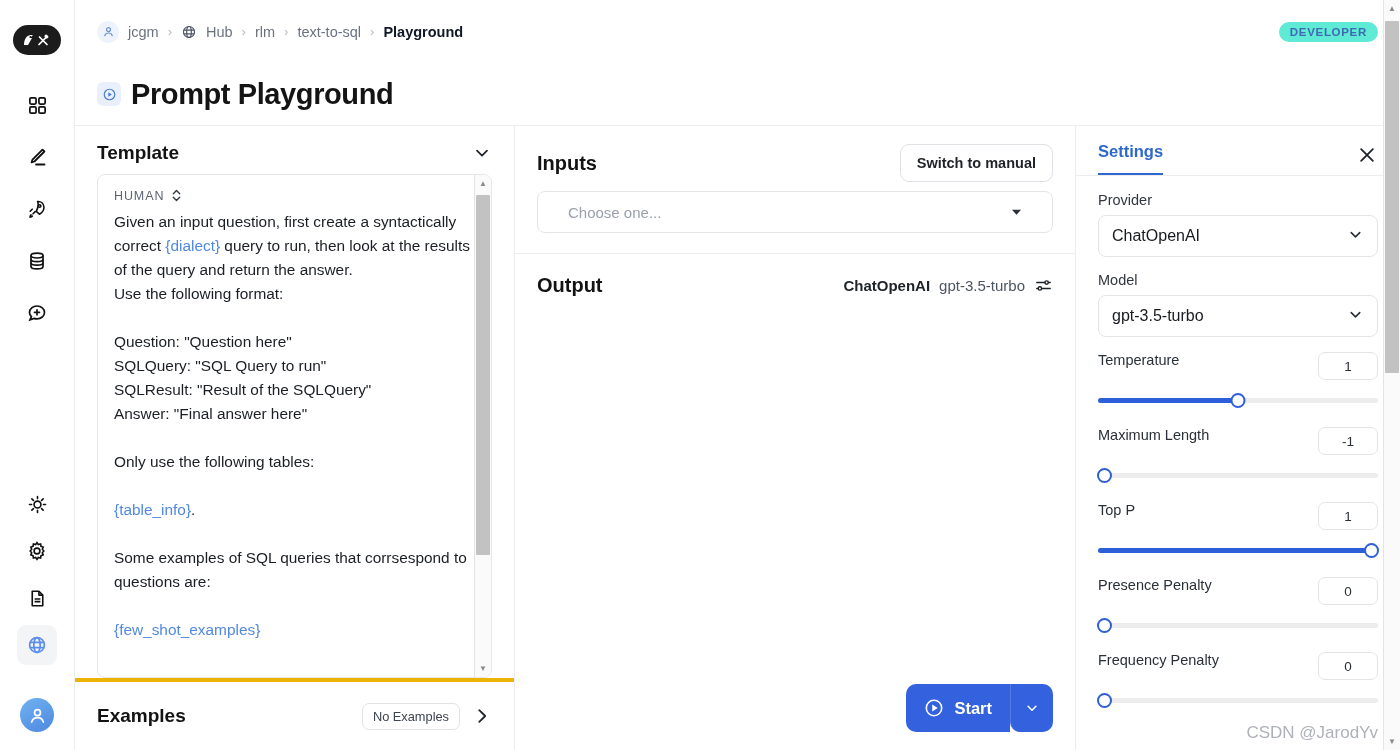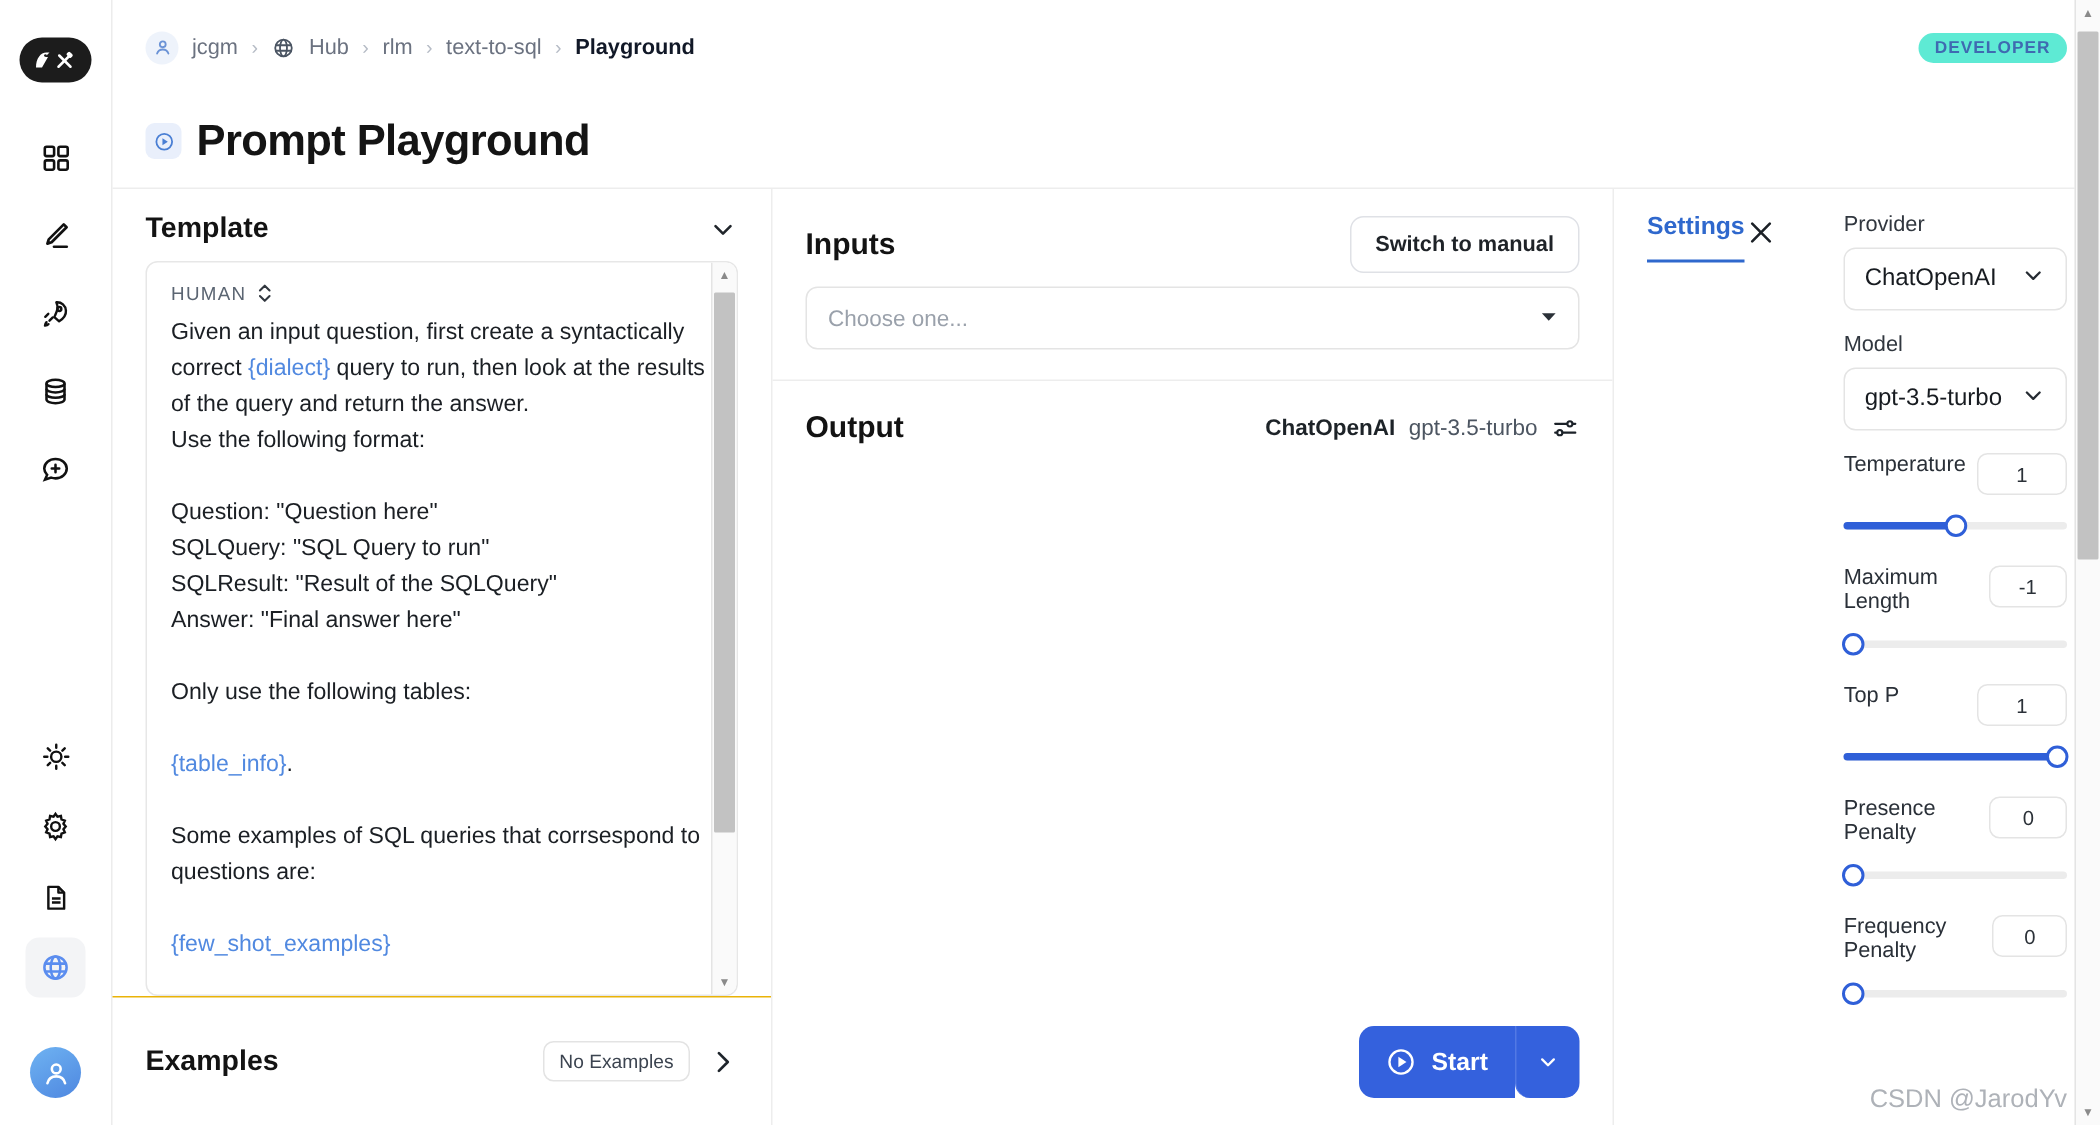--- a/index.html
+++ b/index.html
@@ -115,42 +115,42 @@
   .tmpl-sb {
     position: absolute; right: 0px; top: 0; width: 17px; height: 100%;
     background: #fafafa; border-left: 1px solid #e4e4e4;
     display: flex; flex-direction: column; align-items: center;
   }
   .sb-arrow { height: 17px; width: 17px; display:flex; align-items:center; justify-content:center; color:#8a8a8a; font-size: 8px; }
   .sb-track { flex: 1; width: 17px; position: relative; }
   .sb-thumb { position: absolute; left: 1px; width: 14px; background: #c2c2c2; border-radius: 1px; }
 
   .examples-bar {
-    height: 86px; border-top: 1px solid #eab308;
+    height: 72px; border-top: 4px solid #eab308;
     display: flex; align-items: center; padding: 0 22px; gap: 12px;
   }
   .examples-bar h2 { font-size: 19px; font-weight: 700; color: #131313; }
   .pill {
     margin-left: auto; border: 1px solid #e3e3e3; border-radius: 7px;
     font-size: 12.8px; color: #3c4450; padding: 5px 10px; background: #fff;
   }
   .chev-r { color: #1e242b; display: flex; }
 
   
   .col-mid { flex: 1; display: flex; flex-direction: column; min-width: 0; position: relative; border-right: 1px solid #ededed; }
   .inputs-sec { padding: 18px 22px 20px 22px; border-bottom: 1px solid #ededed; }
   .sec-head { display: flex; align-items: center; }
   .sec-head h2 { font-size: 20px; font-weight: 700; color: #131313; }
   .switch-btn { margin-left: auto; }
   .ds-row { display: flex; align-items: center; margin-top: 18px; }
   .ds-label { font-size: 14.5px; color: #31373f; }
   .new-ds { margin-left: auto; color: #2f68cd; font-size: 14px; display: flex; align-items: center; gap: 6px; }
   .select {
     margin-top: 9px; height: 42px; border: 1px solid #e4e4e4; border-radius: 8px;
-    display: flex; align-items: center; padding: 0 14px; background: #fff;
+    display: flex; align-items: center; padding: 0 30px; background: #fff;
   }
   .select .ph { color: #9aa1ab; font-size: 15px; }
   .select .caret { margin-left: auto; color: #2b3138; font-size: 10px; }
 
   .output-sec { padding: 20px 22px; display: flex; align-items: center; }
   .output-sec h2 { font-size: 20px; font-weight: 700; color: #131313; }
   .out-model { margin-left: auto; display: flex; align-items: center; gap: 9px; }
   .out-prov { font-size: 15px; font-weight: 600; color: #1d2328; }
   .out-name { font-size: 15px; color: #4c5561; }
 
@@ -162,21 +162,21 @@
     font-family: "Liberation Sans", sans-serif;
   }
   .start-caret {
     background: #3461dd; color: #fff; border: none; border-left: 1px solid #5279e4;
     border-radius: 0 10px 0 10px; border-top-right-radius:10px; border-bottom-right-radius:10px;
     padding: 13px 14px; display: flex; align-items: center;
   }
 
   
   .col-settings {
-    width: 324px; flex: 0 0 324px; display: flex; flex-direction: row;
+    width: 324px; flex: 0 0 324px; display: flex; flex-direction: column;
     min-height: 0; position: relative; background: #fff;
   }
   .set-head { padding: 16px 22px 0 22px; display: flex; align-items: flex-start; }
   .set-tab {
     font-size: 16.5px; color: #2f68cd; font-weight: 600;
     padding-bottom: 12px; border-bottom: 2.5px solid #2f68cd;
   }
   .set-close { margin-left: auto; color: #1b2026; display: flex; padding-top: 2px; }
   .set-divider { border-bottom: 1px solid #ededed; }
   .set-body { padding: 16px 22px 0 22px; flex: 1; min-height: 0; overflow: hidden; }

